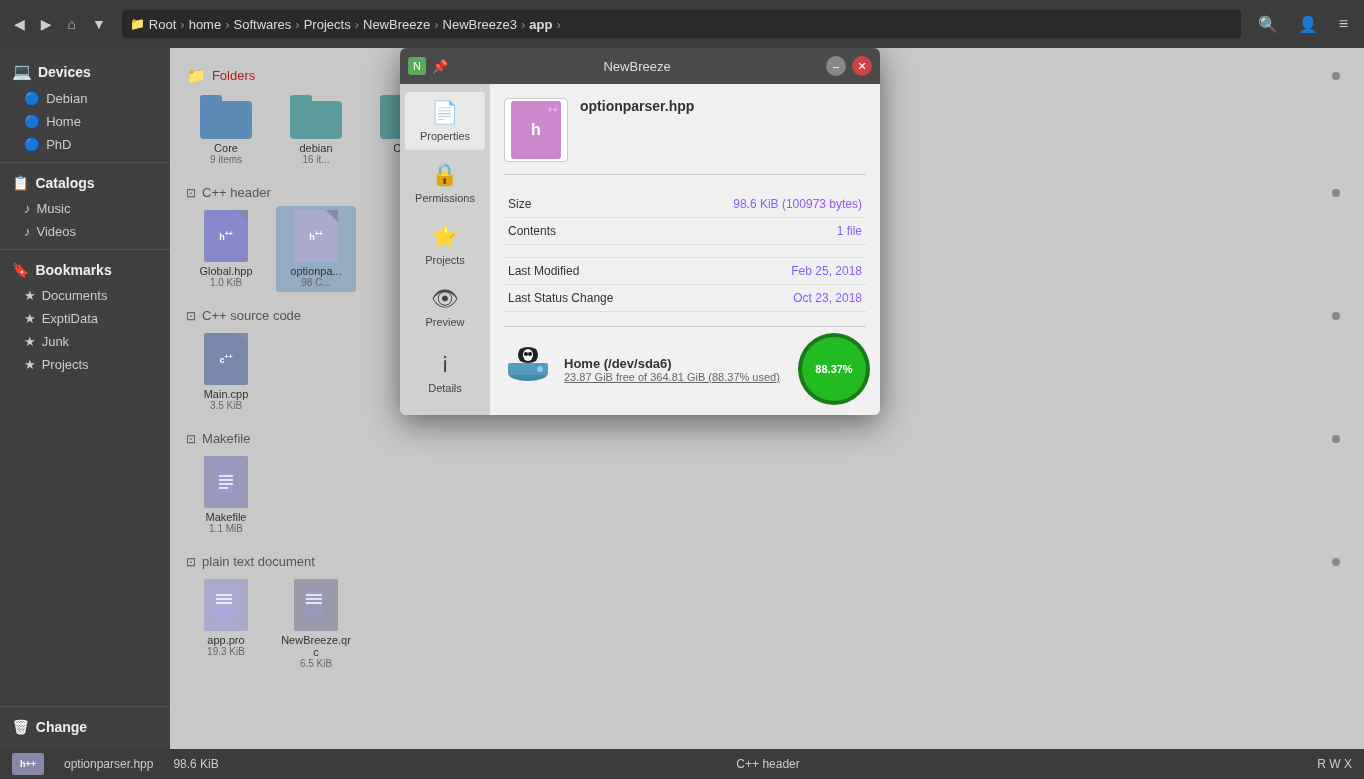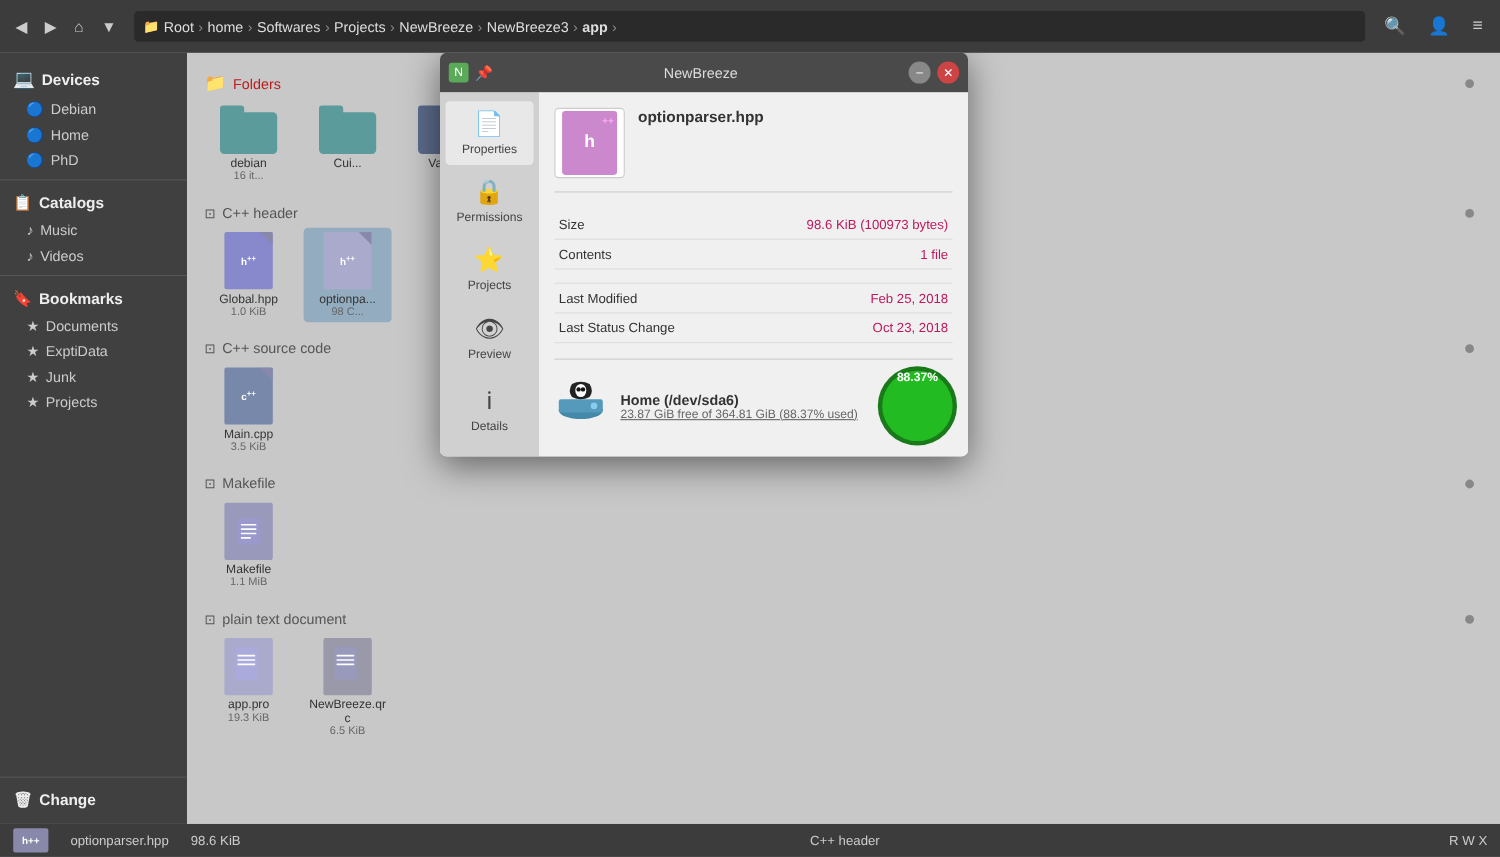--- a/index.html
+++ b/index.html
@@ -374,21 +374,21 @@
       font-size: 12px;
       border-collapse: collapse;
     }
     .dialog-props-table tr { border-bottom: 1px solid #ddd; }
     .dialog-props-table td {
       padding: 6px 4px;
       color: #333;
     }
     .dialog-props-table td:last-child {
       text-align: right;
-      color: #be185d;
+      color: #8b5cf6;
     }
 
     .dialog-disk-section {
       margin-top: 14px;
       display: flex;
       align-items: center;
       gap: 12px;
       padding-top: 10px;
       border-top: 1px solid #ccc;
     }
@@ -406,21 +406,21 @@
     .disk-space {
       font-size: 11px;
       color: #666;
       text-decoration: underline;
     }
     .disk-gauge-inner {
       width: 64px;
       height: 64px;
       border-radius: 50%;
       display: flex;
-      align-items: flex-start;
+      align-items: center;
       justify-content: center;
       font-size: 11px;
       font-weight: bold;
       color: white;
       background: #22bb22;
       box-shadow: 0 0 0 4px #1a7a1a;
     }
 
     .section-row {
       position: relative;
@@ -523,20 +523,28 @@
   </div>
 
   <div class="content-area">
 
     <div class="section-row">
       <span style="margin-right:6px; color:#555;">📁</span>
       <span style="font-size:13px; color:#b91c1c; font-weight:500;">Folders</span>
       <div class="section-dot"></div>
     </div>
     <div class="files-grid">
+      <div class="file-item">
+        <div class="folder-icon">
+          <div class="folder-tab"></div>
+          <div class="folder-body"></div>
+        </div>
+        <div class="file-name">Core</div>
+        <div class="file-size">9 items</div>
+      </div>
       <div class="file-item">
         <div class="folder-icon">
           <div class="folder-tab teal"></div>
           <div class="folder-body teal"></div>
         </div>
         <div class="file-name">debian</div>
         <div class="file-size">16 it...</div>
       </div>
       <div class="file-item">
         <div class="folder-icon">

